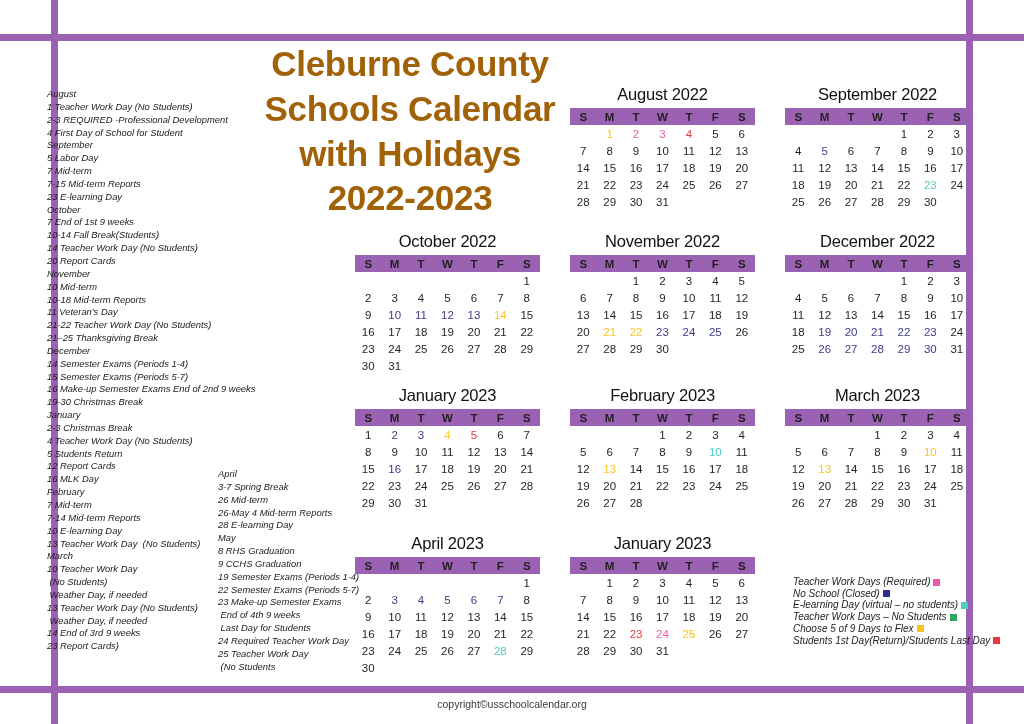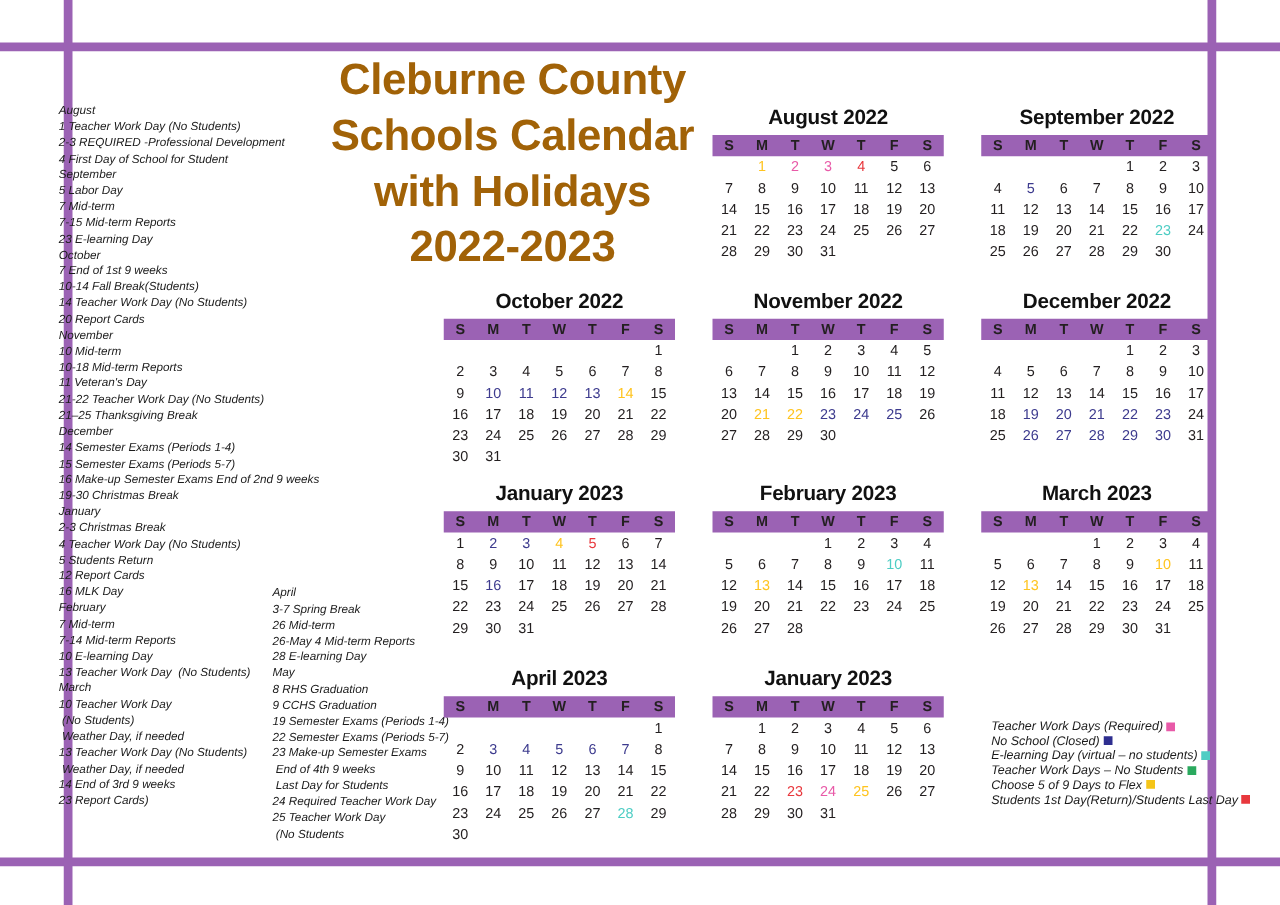--- a/index.html
+++ b/index.html
@@ -37,33 +37,33 @@
   
   .notes {
     position: absolute;
     font-family: "Liberation Sans", sans-serif;
     font-style: italic;
     font-size: 9.4px;
     line-height: 12.85px;
     color: #1b1b1b;
     white-space: pre;
   }
-  .notes-col-1 { left: 47px; top: 82px; width: 200px; font-style: italic; }
+  .notes-col-1 { left: 47px; top: 88px; width: 200px; font-style: italic; }
   .notes-col-2 { left: 218px; top: 468px; width: 160px; }
   .notes .n-line { display: block; }
 
   
   .month {
     position: absolute;
     width: 185px;
   }
   .month-title {
     text-align: center;
     font-size: 16.5px;
-    font-weight: bold;
+    font-weight: normal;
     color: #111111;
     margin-bottom: 4px;
     letter-spacing: -0.2px;
   }
   .dow-row {
     display: grid;
     grid-template-columns: repeat(7, 1fr);
     background: #9b62b4;
     height: 17px;
     align-items: center;
@@ -624,14 +624,15 @@
 
   <div class="legend" id="legend-host">
       <span class="legend-row"><span>Teacher Work Days (Required)</span><span class="legend-sw" style="background: rgb(232, 90, 168);"></span></span>
       <span class="legend-row"><span>No School (Closed)</span><span class="legend-sw" style="background: rgb(46, 46, 143);"></span></span>
       <span class="legend-row"><span>E-learning Day (virtual – no students)</span><span class="legend-sw" style="background: rgb(78, 205, 196);"></span></span>
       <span class="legend-row"><span>Teacher Work Days – No Students</span><span class="legend-sw" style="background: rgb(42, 169, 94);"></span></span>
       <span class="legend-row"><span>Choose 5 of 9 Days to Flex</span><span class="legend-sw" style="background: rgb(245, 197, 24);"></span></span>
       <span class="legend-row"><span>Students 1st Day(Return)/Students Last Day</span><span class="legend-sw" style="background: rgb(232, 56, 61);"></span></span>
     </div>
 
+  <div class="copyright">copyright©usschoolcalendar.org</div>
 
 </div>
 
 </body></html>

